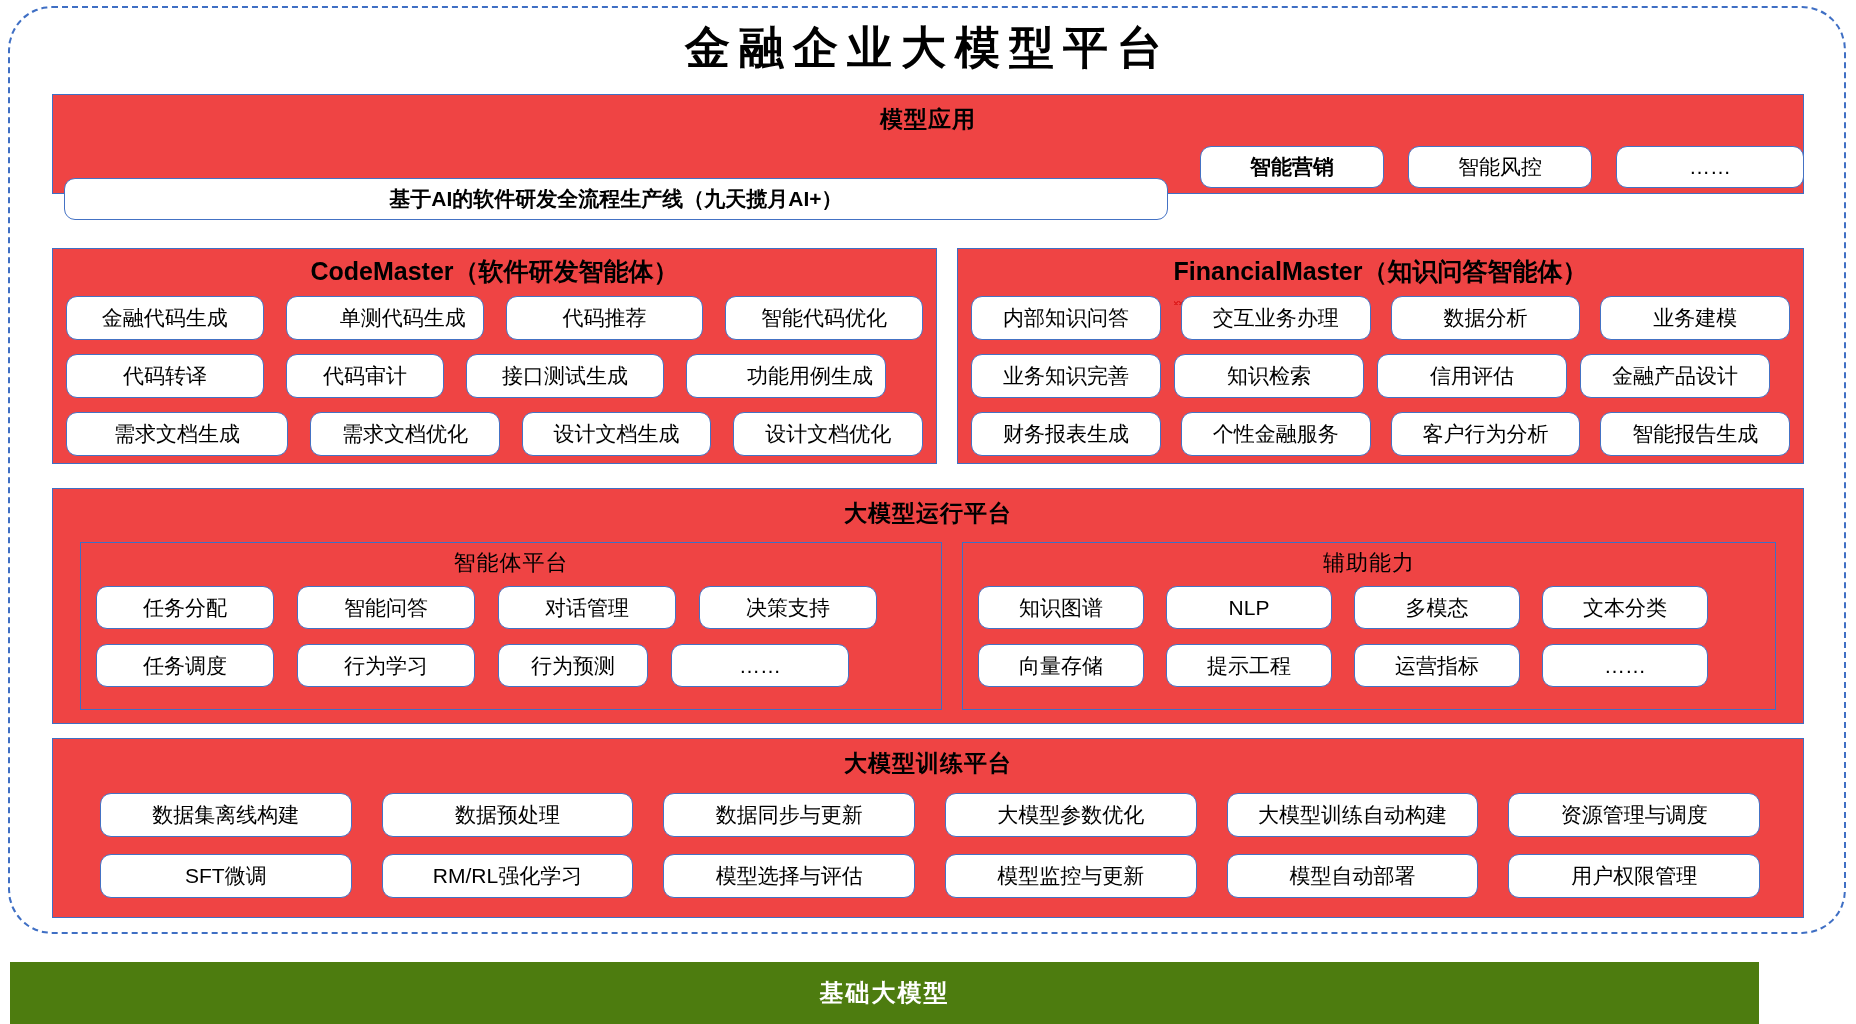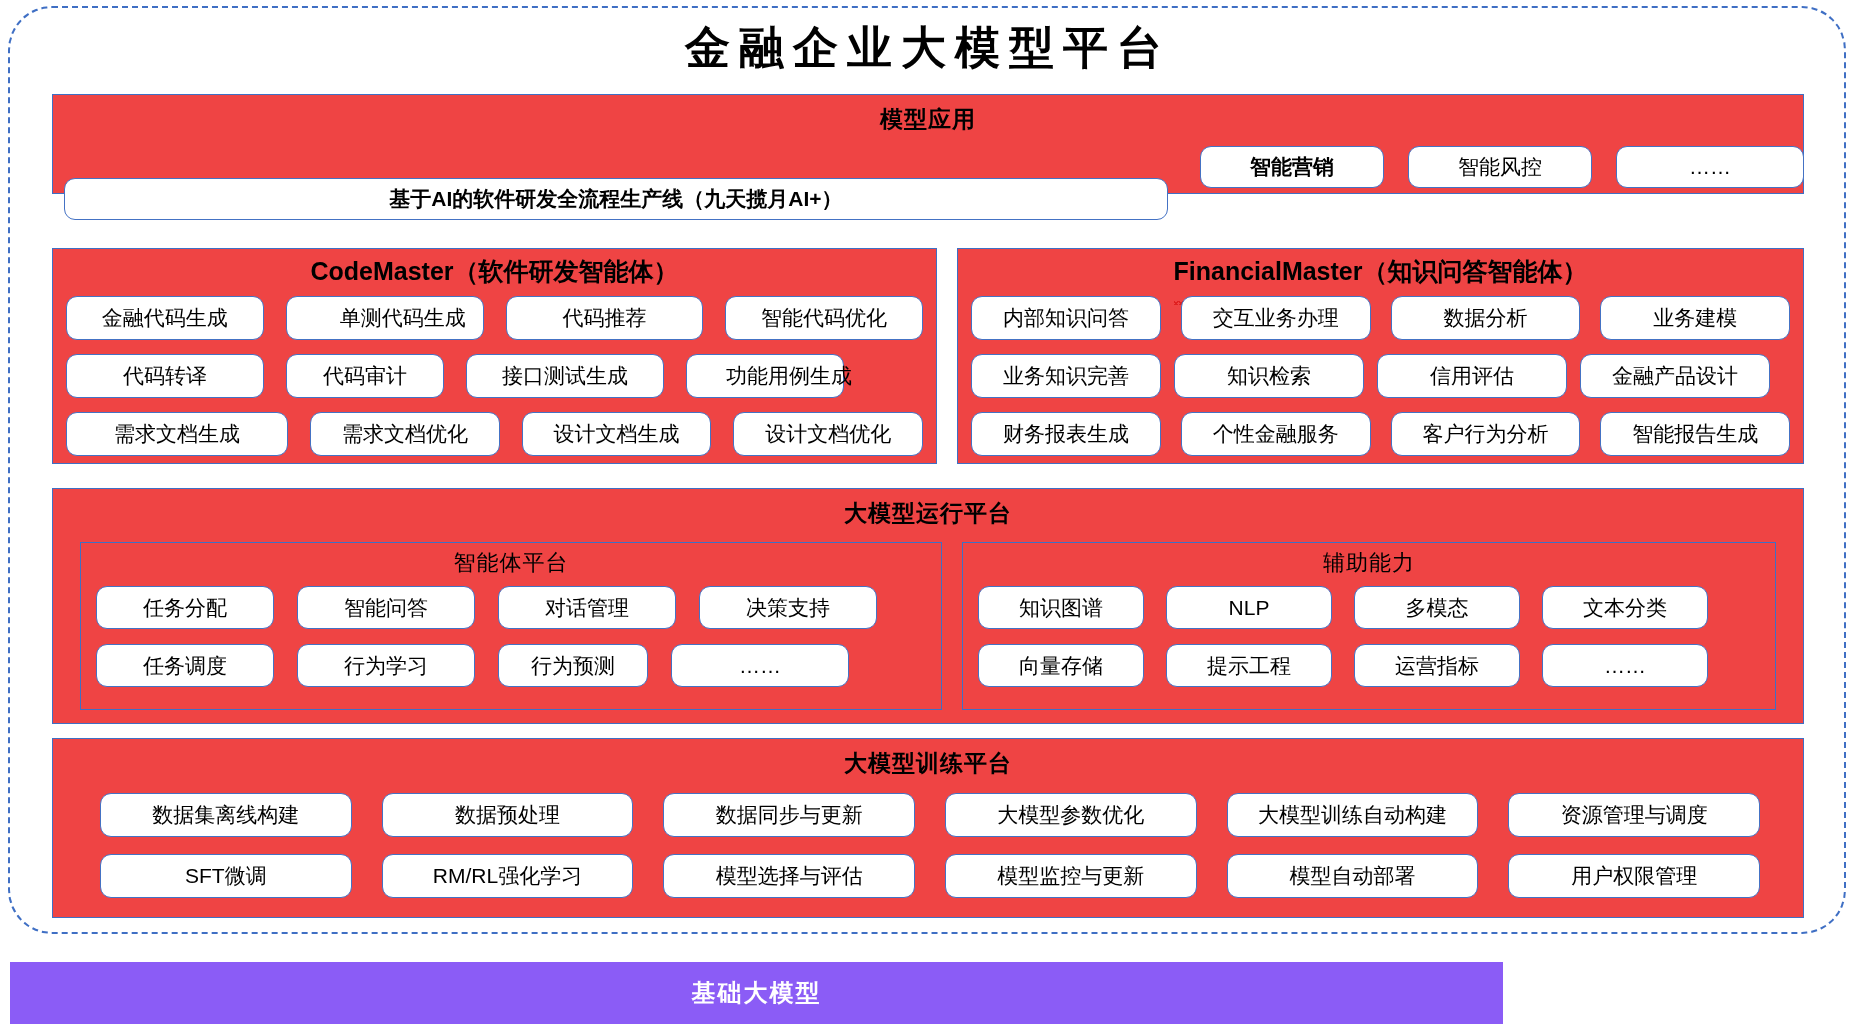--- a/index.html
+++ b/index.html
@@ -117,23 +117,23 @@
   .pill-row {
     display: flex;
     position: absolute;
   }
 
   
   #footer-bar {
     position: absolute;
     left: 10px;
     top: 962px;
-    width: 1493px;
+    width: 1749px;
     height: 62px;
-    background: #8b5cf6;
+    background: #4d7c0f;
     display: flex;
     align-items: center;
     justify-content: center;
   }
   #footer-label {
     color: #ffffff;
     font-size: 24px;
     font-weight: 700;
     letter-spacing: 2px;
   }
@@ -163,21 +163,21 @@
 <div class="pill-row" style="left:66px; top:296px; width:857px; gap:22px;">
   <div class="pill" style="width:198px;height:44px;">金融代码生成</div>
   <div class="pill" style="width:198px;height:44px;padding-left:36px;">单测代码生成</div>
   <div class="pill" style="width:198px;height:44px;">代码推荐</div>
   <div class="pill" style="width:198px;height:44px;">智能代码优化</div>
 </div>
 <div class="pill-row" style="left:66px; top:354px; width:857px; gap:22px;">
   <div class="pill" style="width:198px;height:44px;">代码转译</div>
   <div class="pill" style="width:158px;height:44px;">代码审计</div>
   <div class="pill" style="width:198px;height:44px;">接口测试生成</div>
-  <div class="pill" style="width:158px;height:44px;padding-left:48px;">功能用例生成</div>
+  <div class="pill" style="width:200px;height:44px;padding-left:48px;">功能用例生成</div>
 </div>
 <div class="pill-row" style="left:66px; top:412px; width:857px; gap:22px;">
   <div class="pill" style="width:232px;height:44px;text-align:center;">需求文档生成</div>
   <div class="pill" style="width:198px;height:44px;">需求文档优化</div>
   <div class="pill" style="width:198px;height:44px;">设计文档生成</div>
   <div class="pill" style="width:198px;height:44px;">设计文档优化</div>
 </div>
 
 <div class="section-box" style="left:957px; top:248px; width:847px; height:216px;">
   <div class="agent-title-wrap" style="margin-top:6px;">

